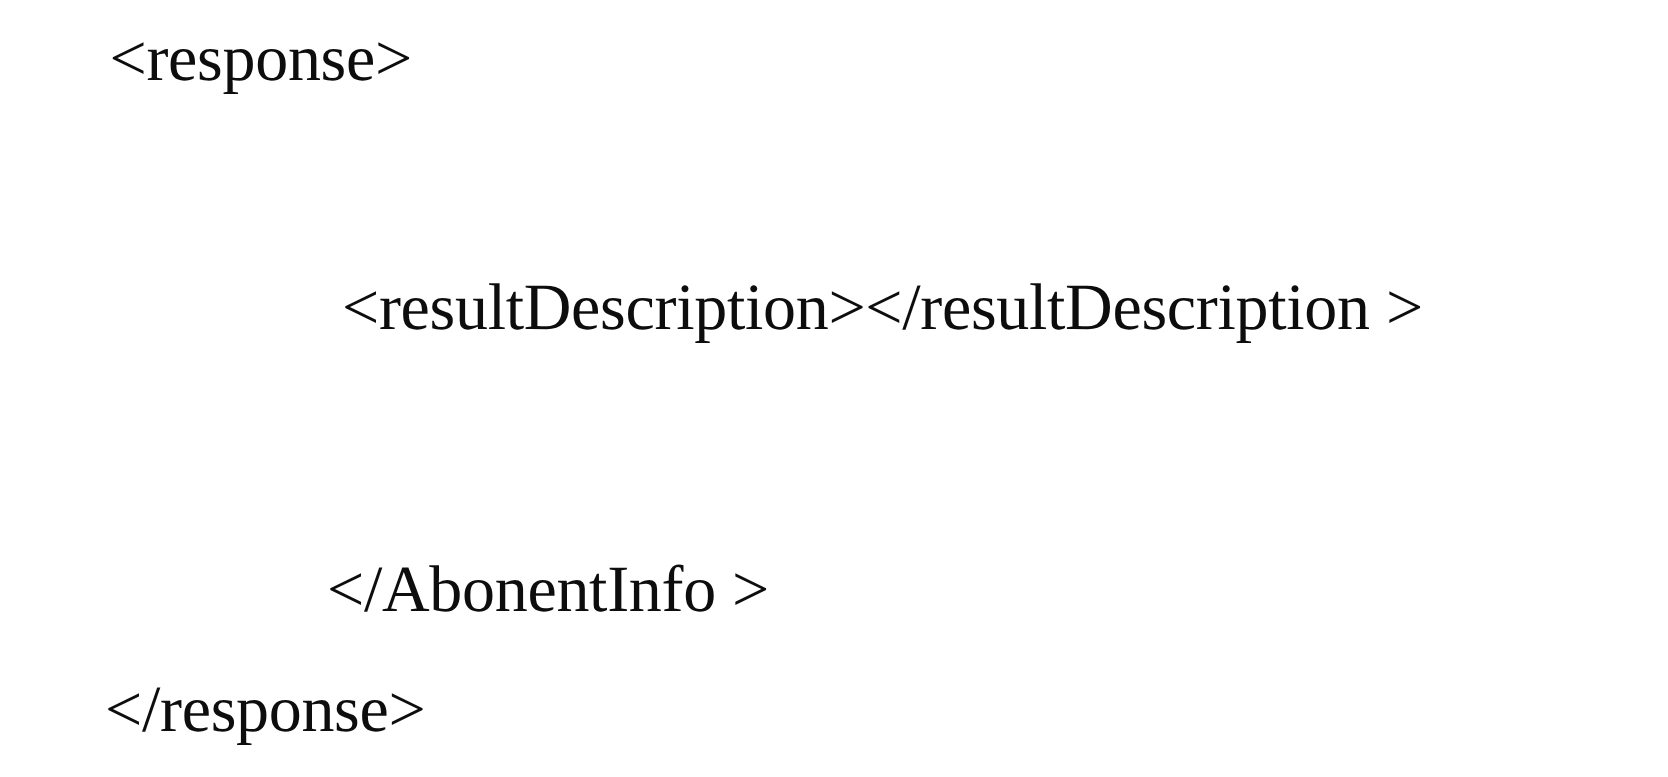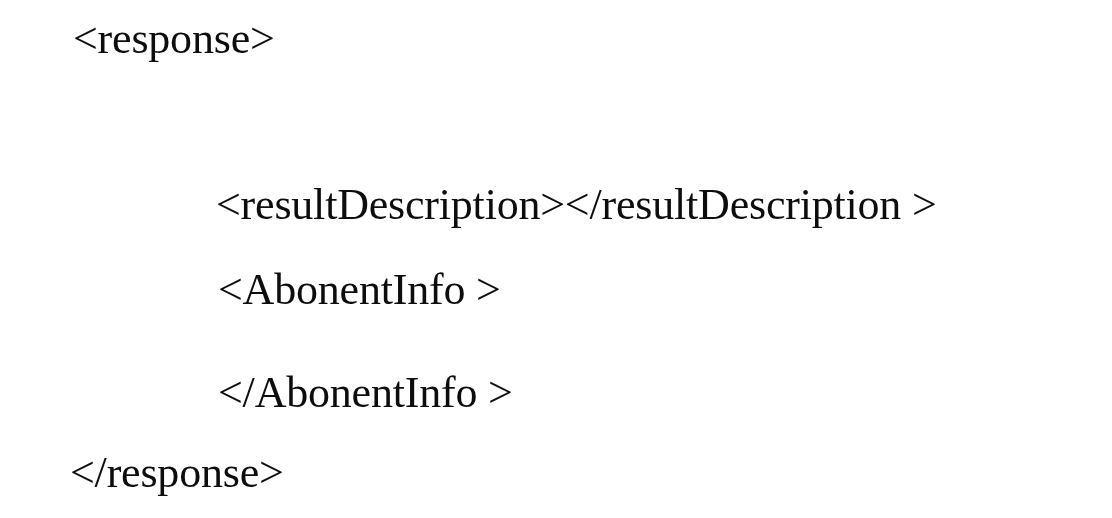--- a/index.html
+++ b/index.html
@@ -22,34 +22,33 @@
     white-space: pre;
     font-size: 44px;
     line-height: 50px;
     letter-spacing: -0.2px;
     color: #0d0d0d;
     font-family: "Liberation Serif", "DejaVu Serif", serif;
   }
   
   .l1 { left: 73px;  top: 14px;  }
   .l2 { left: 218px; top: 97px;  }
-  .l3 { left: 216px; top: 180px; }
+  .l3 { left: 228px; top: 180px; }
   .l4 { left: 218px; top: 265px; }
   .l5 { left: 218px; top: 368px; }
   .l6 { left: 70px;  top: 448px; }
 </style>
 </head>
 <body>
 
 <div id="page">
 
   <div class="code-line l1">&lt;response&gt;</div>
 
 
   <div class="code-line l3">&lt;resultDescription&gt;&lt;/resultDescription &gt;</div>
 
-  <div class="code-line l4">&lt;AbonentInfo &gt;</div>
 
   <div class="code-line l5">&lt;/AbonentInfo &gt;</div>
 
   <div class="code-line l6">&lt;/response&gt;</div>
 
 </div>
 
 </body></html>

